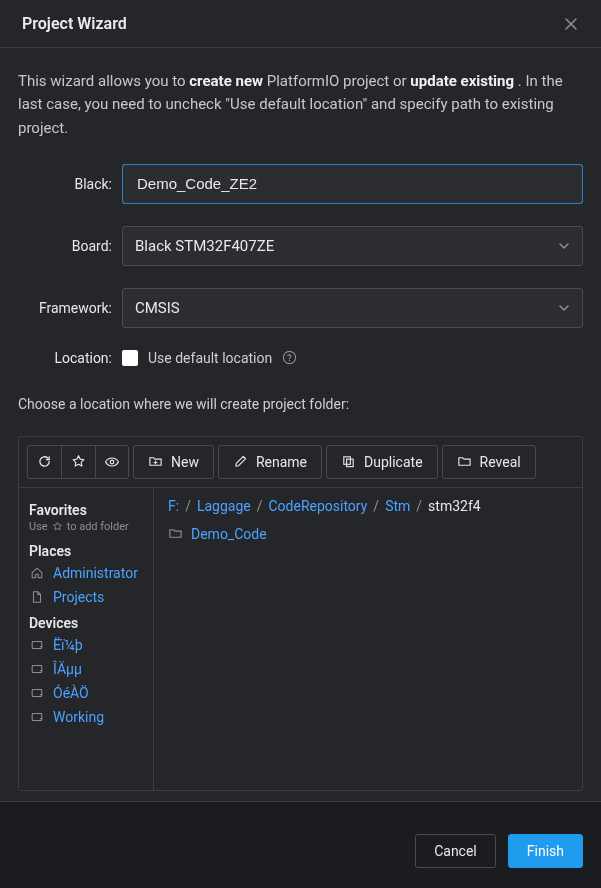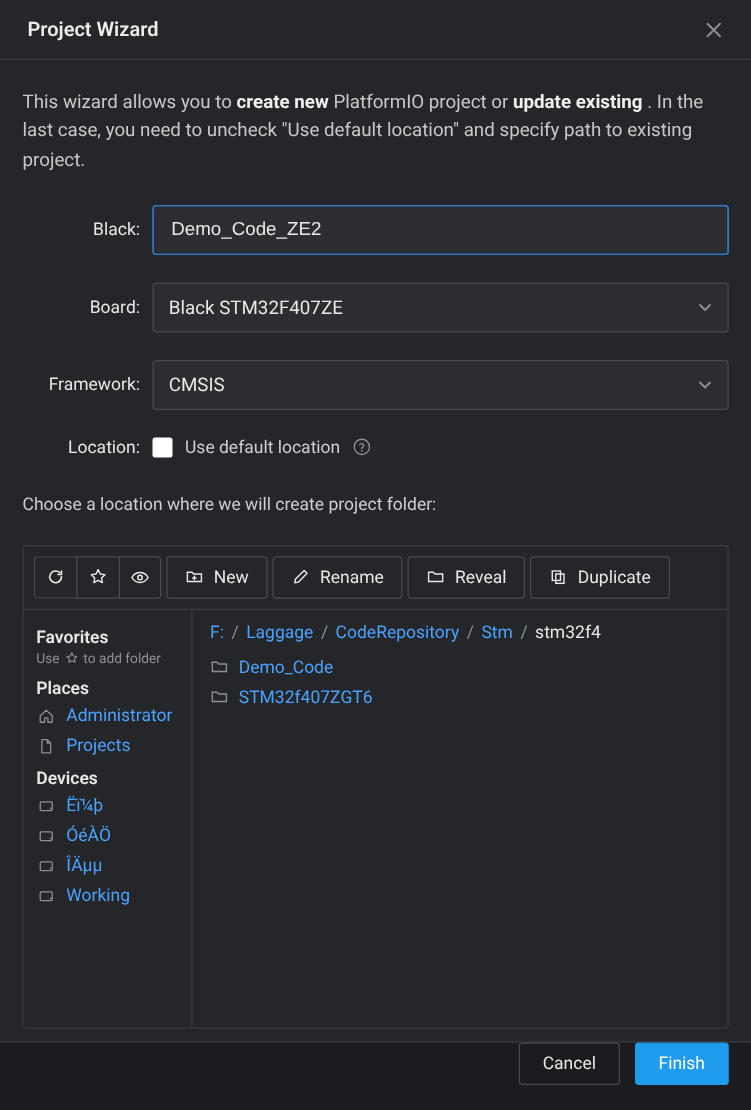--- a/index.html
+++ b/index.html
@@ -172,21 +172,21 @@
     padding: 4px 0;
     color: var(--blue-link);
     font-size:14px;
     cursor:pointer;
   }
   .fs-item .ico { color: var(--text-muted); }
 
   .footer {
     border-top: 1px solid var(--border);
     background: var(--bg-0);
-    padding: 0 18px 20px;
+    padding: 32px 18px 20px;
     display:flex; justify-content:flex-end; gap:12px;
   }
   .btn {
     height: 34px;
     padding: 0 18px;
     border-radius: 3px;
     font-size: 14px;
     display:flex; align-items:center; justify-content:center;
     cursor:pointer;
   }
@@ -301,30 +301,30 @@
           <span>New</span>
         </div>
         <div class="tbtn">
           <svg width="15" height="15" viewBox="0 0 16 16">
               <path d="M11 2.5l2.5 2.5L6 12.5 3 13l.5-3L11 2.5z" stroke="currentColor" fill="none" stroke-width="1.2" stroke-linejoin="round"></path>
             </svg>
           <span>Rename</span>
         </div>
         <div class="tbtn">
           <svg width="15" height="15" viewBox="0 0 16 16">
-              <path d="M2 4h4l1.5 1.5H14V12H2V4z" stroke="currentColor" fill="none" stroke-width="1.2"></path>
-            </svg>
-          <span>Reveal</span>
-        </div>
-        <div class="tbtn">
-          <svg width="15" height="15" viewBox="0 0 16 16">
               <rect x="3" y="3" width="7" height="8" stroke="currentColor" fill="none" stroke-width="1.2"></rect>
               <rect x="6" y="5.5" width="7" height="8" stroke="currentColor" fill="none" stroke-width="1.2"></rect>
             </svg>
           <span>Duplicate</span>
+        </div>
+        <div class="tbtn">
+          <svg width="15" height="15" viewBox="0 0 16 16">
+              <path d="M2 4h4l1.5 1.5H14V12H2V4z" stroke="currentColor" fill="none" stroke-width="1.2"></path>
+            </svg>
+          <span>Reveal</span>
         </div>
       </div>
 
       <div class="file-split">
 
         <div class="sidebar">
           <div class="sb-sec-title">Favorites</div>
           <div class="sb-hint">
             <span>Use</span>
             <svg width="11" height="11" viewBox="0 0 16 16">
@@ -362,30 +362,30 @@
               </span>
             <span>Ëï¼þ</span>
           </div>
           <div class="sb-item">
             <span class="ico">
                 <svg width="14" height="14" viewBox="0 0 16 16">
                   <rect x="2.5" y="4" width="11" height="8" rx="1" stroke="currentColor" fill="none" stroke-width="1.2"></rect>
                   <circle cx="12" cy="10" r="0.8" fill="currentColor"></circle>
                 </svg>
               </span>
-            <span>ÓéÀÖ</span>
+            <span>ÎÄµµ</span>
           </div>
           <div class="sb-item">
             <span class="ico">
                 <svg width="14" height="14" viewBox="0 0 16 16">
                   <rect x="2.5" y="4" width="11" height="8" rx="1" stroke="currentColor" fill="none" stroke-width="1.2"></rect>
                   <circle cx="12" cy="10" r="0.8" fill="currentColor"></circle>
                 </svg>
               </span>
-            <span>ÎÄµµ</span>
+            <span>ÓéÀÖ</span>
           </div>
           <div class="sb-item">
             <span class="ico">
                 <svg width="14" height="14" viewBox="0 0 16 16">
                   <rect x="2.5" y="4" width="11" height="8" rx="1" stroke="currentColor" fill="none" stroke-width="1.2"></rect>
                   <circle cx="12" cy="10" r="0.8" fill="currentColor"></circle>
                 </svg>
               </span>
             <span>Working</span>
           </div>
@@ -405,28 +405,20 @@
           </div>
 
           <div class="fs-item">
             <span class="ico">
               <svg width="15" height="15" viewBox="0 0 16 16">
                   <path d="M2 4h4l1.5 1.5H14V12H2V4z" stroke="currentColor" fill="none" stroke-width="1.2"></path>
                 </svg>
             </span>
             <span>Demo_Code</span>
           </div>
-          <div class="fs-item">
-            <span class="ico">
-              <svg width="15" height="15" viewBox="0 0 16 16">
-                  <path d="M2 4h4l1.5 1.5H14V12H2V4z" stroke="currentColor" fill="none" stroke-width="1.2"></path>
-                </svg>
-            </span>
-            <span>STM32f407ZGT6</span>
-          </div>
         </div>
       </div>
     </div>
   </div>
 
   <div class="footer">
     <div class="btn btn-default">
       <span>Cancel</span>
     </div>
     <div class="btn btn-primary">

